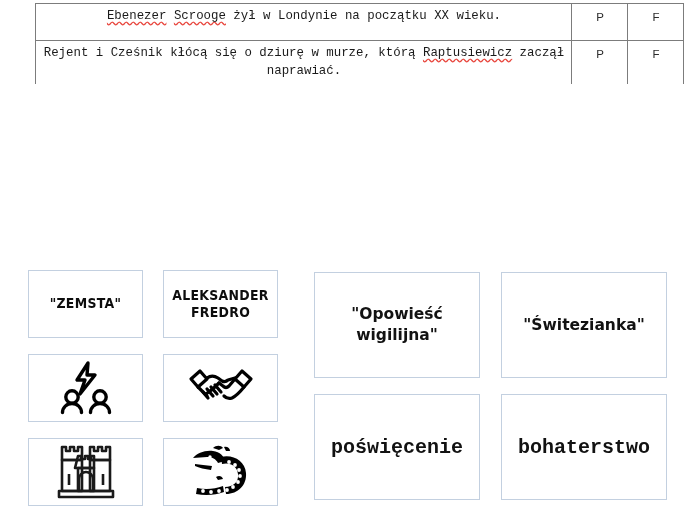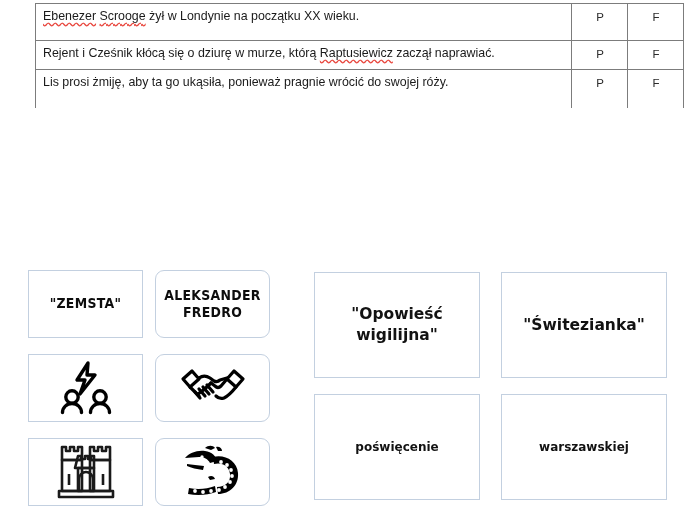--- a/index.html
+++ b/index.html
@@ -21,25 +21,26 @@
     left: 35px;
     top: 3px;
     width: 634px;
     border-collapse: collapse;
     table-layout: fixed;
   }
   #tf-table td {
     border: 1px solid #7c7c7c;
     border-bottom: 1px solid #7c7c7c;
     padding: 4px 6px 4px 7px;
-    font-family: Liberation Sans, sans-serif;
+    font-family: Liberation Mono, monospace;
     font-size: 12.4px;
     line-height: 1.42;
     color: #1a1a1a;
     vertical-align: top;
+    text-align: center;
   }
   #tf-table tr:last-child td { border-bottom: none; }
   #tf-table td.statement { width: 522px; }
   #tf-table td.mark {
     width: 42px;
     text-align: center;
     vertical-align: top;
     font-family: "Liberation Sans", sans-serif;
     font-size: 11.5px;
     color: #2b2b2b;
@@ -66,21 +67,21 @@
     background: #ffffff;
     display: flex;
     align-items: center;
     justify-content: center;
     text-align: center;
   }
 
   
   .card.small { width: 115px; height: 68px; }
   .lc1 { left: 28px; }
-  .lc2 { left: 155px; border-radius: 9px; }
+  .lc2 { left: 163px; }
   .lr1 { top: 270px; }
   .lr2 { top: 354px; }
   .lr3 { top: 438px; }
 
   .title-label {
     font-family: "DejaVu Sans", sans-serif;
     font-weight: bold;
     font-size: 12.5px;
     letter-spacing: 0.3px;
     line-height: 1.25;
@@ -108,40 +109,36 @@
   .big-label {
     font-family: "DejaVu Sans", sans-serif;
     font-weight: bold;
     font-size: 15.5px;
     line-height: 1.35;
     color: #121212;
     padding: 0 8px;
   }
   .big-label.plain {
     font-weight: bold;
-    font-size: 12px;
+    font-size: 20px;
+    font-family: Liberation Mono, monospace;
   }
 </style>
 </head>
 <body>
 
 <table id="tf-table">
   <tbody>
     <tr class="r1">
       <td class="statement"><span class="sp">Ebenezer</span><span> </span><span class="sp">Scrooge</span><span> żył w Londynie na początku XX wieku.</span></td>
       <td class="mark">P</td>
       <td class="mark">F</td>
     </tr>
     <tr class="r3">
       <td class="statement"><span>Rejent i Cześnik kłócą się o dziurę w murze, którą </span><span class="sp">Raptusiewicz</span><span> zaczął naprawiać.</span></td>
-      <td class="mark">P</td>
-      <td class="mark">F</td>
-    </tr>
-    <tr class="r5">
-      <td class="statement">Lis prosi żmiję, aby ta go ukąsiła, ponieważ pragnie wrócić do swojej róży.</td>
       <td class="mark">P</td>
       <td class="mark">F</td>
     </tr>
   </tbody>
 </table>
 
 <div class="card small lc1 lr1">
   <span class="title-label">"ZEMSTA"</span>
 </div>
 
@@ -240,14 +237,14 @@
 
 <div class="card big rc2 rr1">
   <span class="big-label">"Świtezianka"</span>
 </div>
 
 <div class="card big rc1 rr2">
   <span class="big-label plain">poświęcenie</span>
 </div>
 
 <div class="card big rc2 rr2">
-  <span class="big-label plain">warszawskiej</span>
+  <span class="big-label plain">bohaterstwo</span>
 </div>
 
 </body></html>

